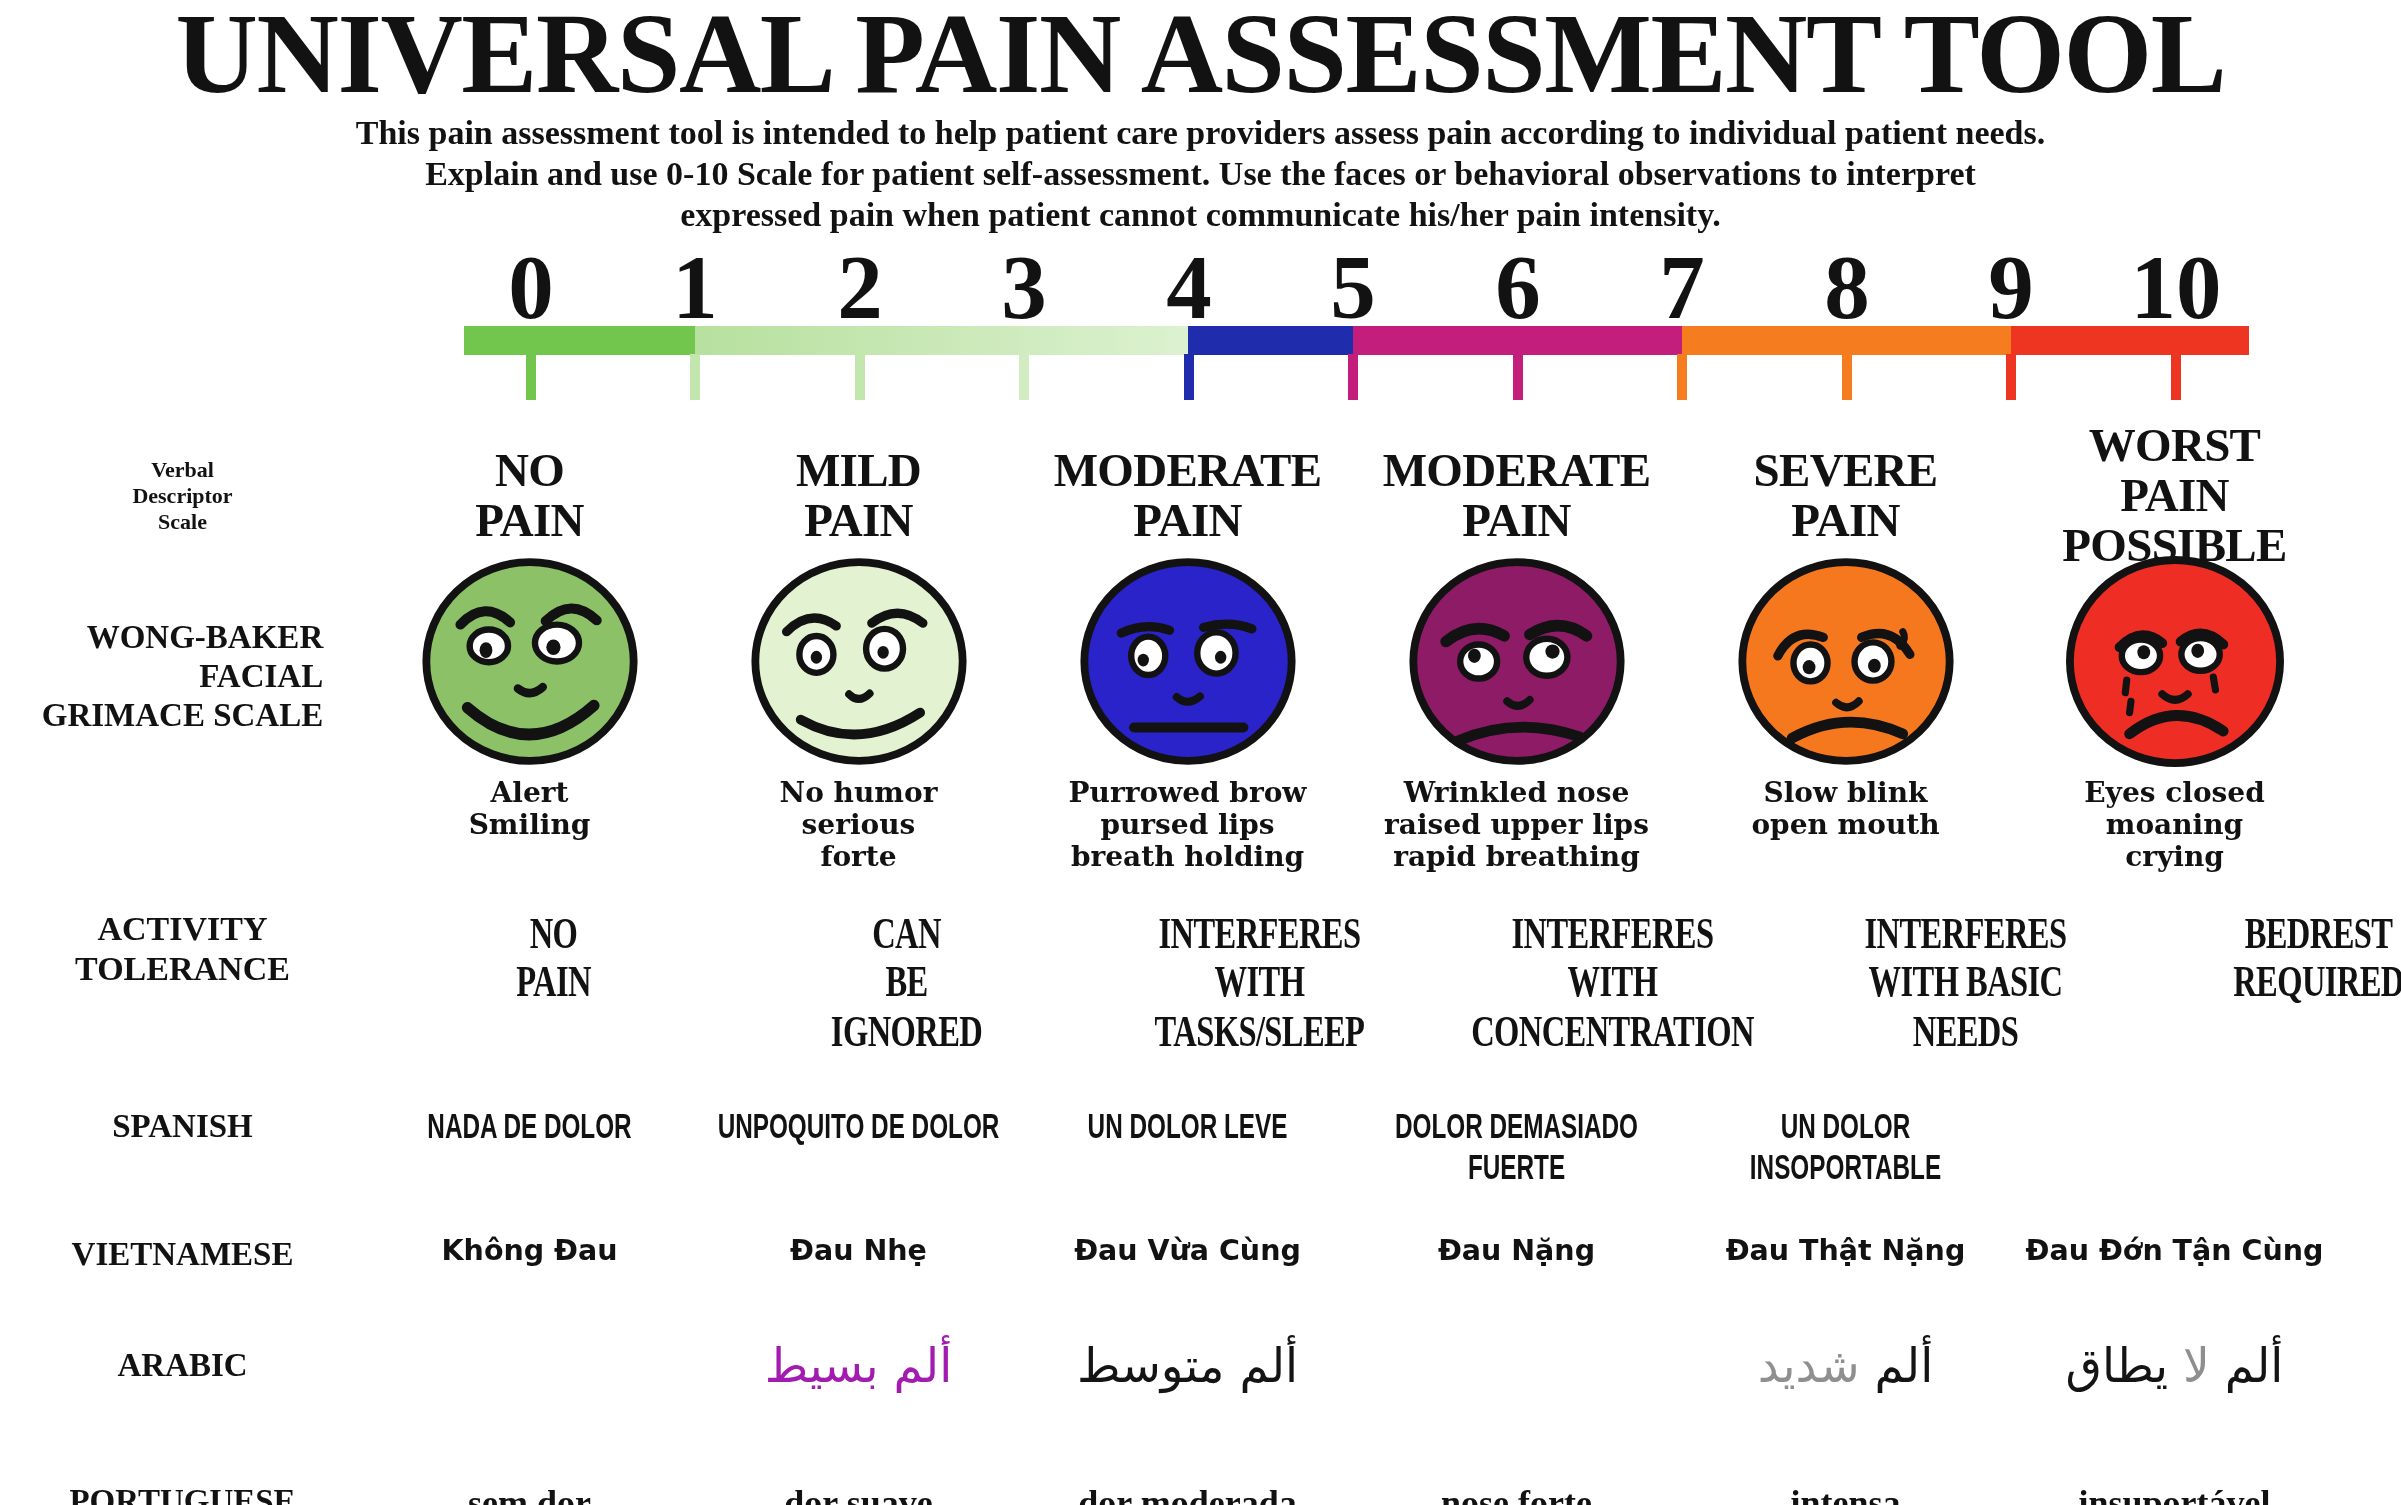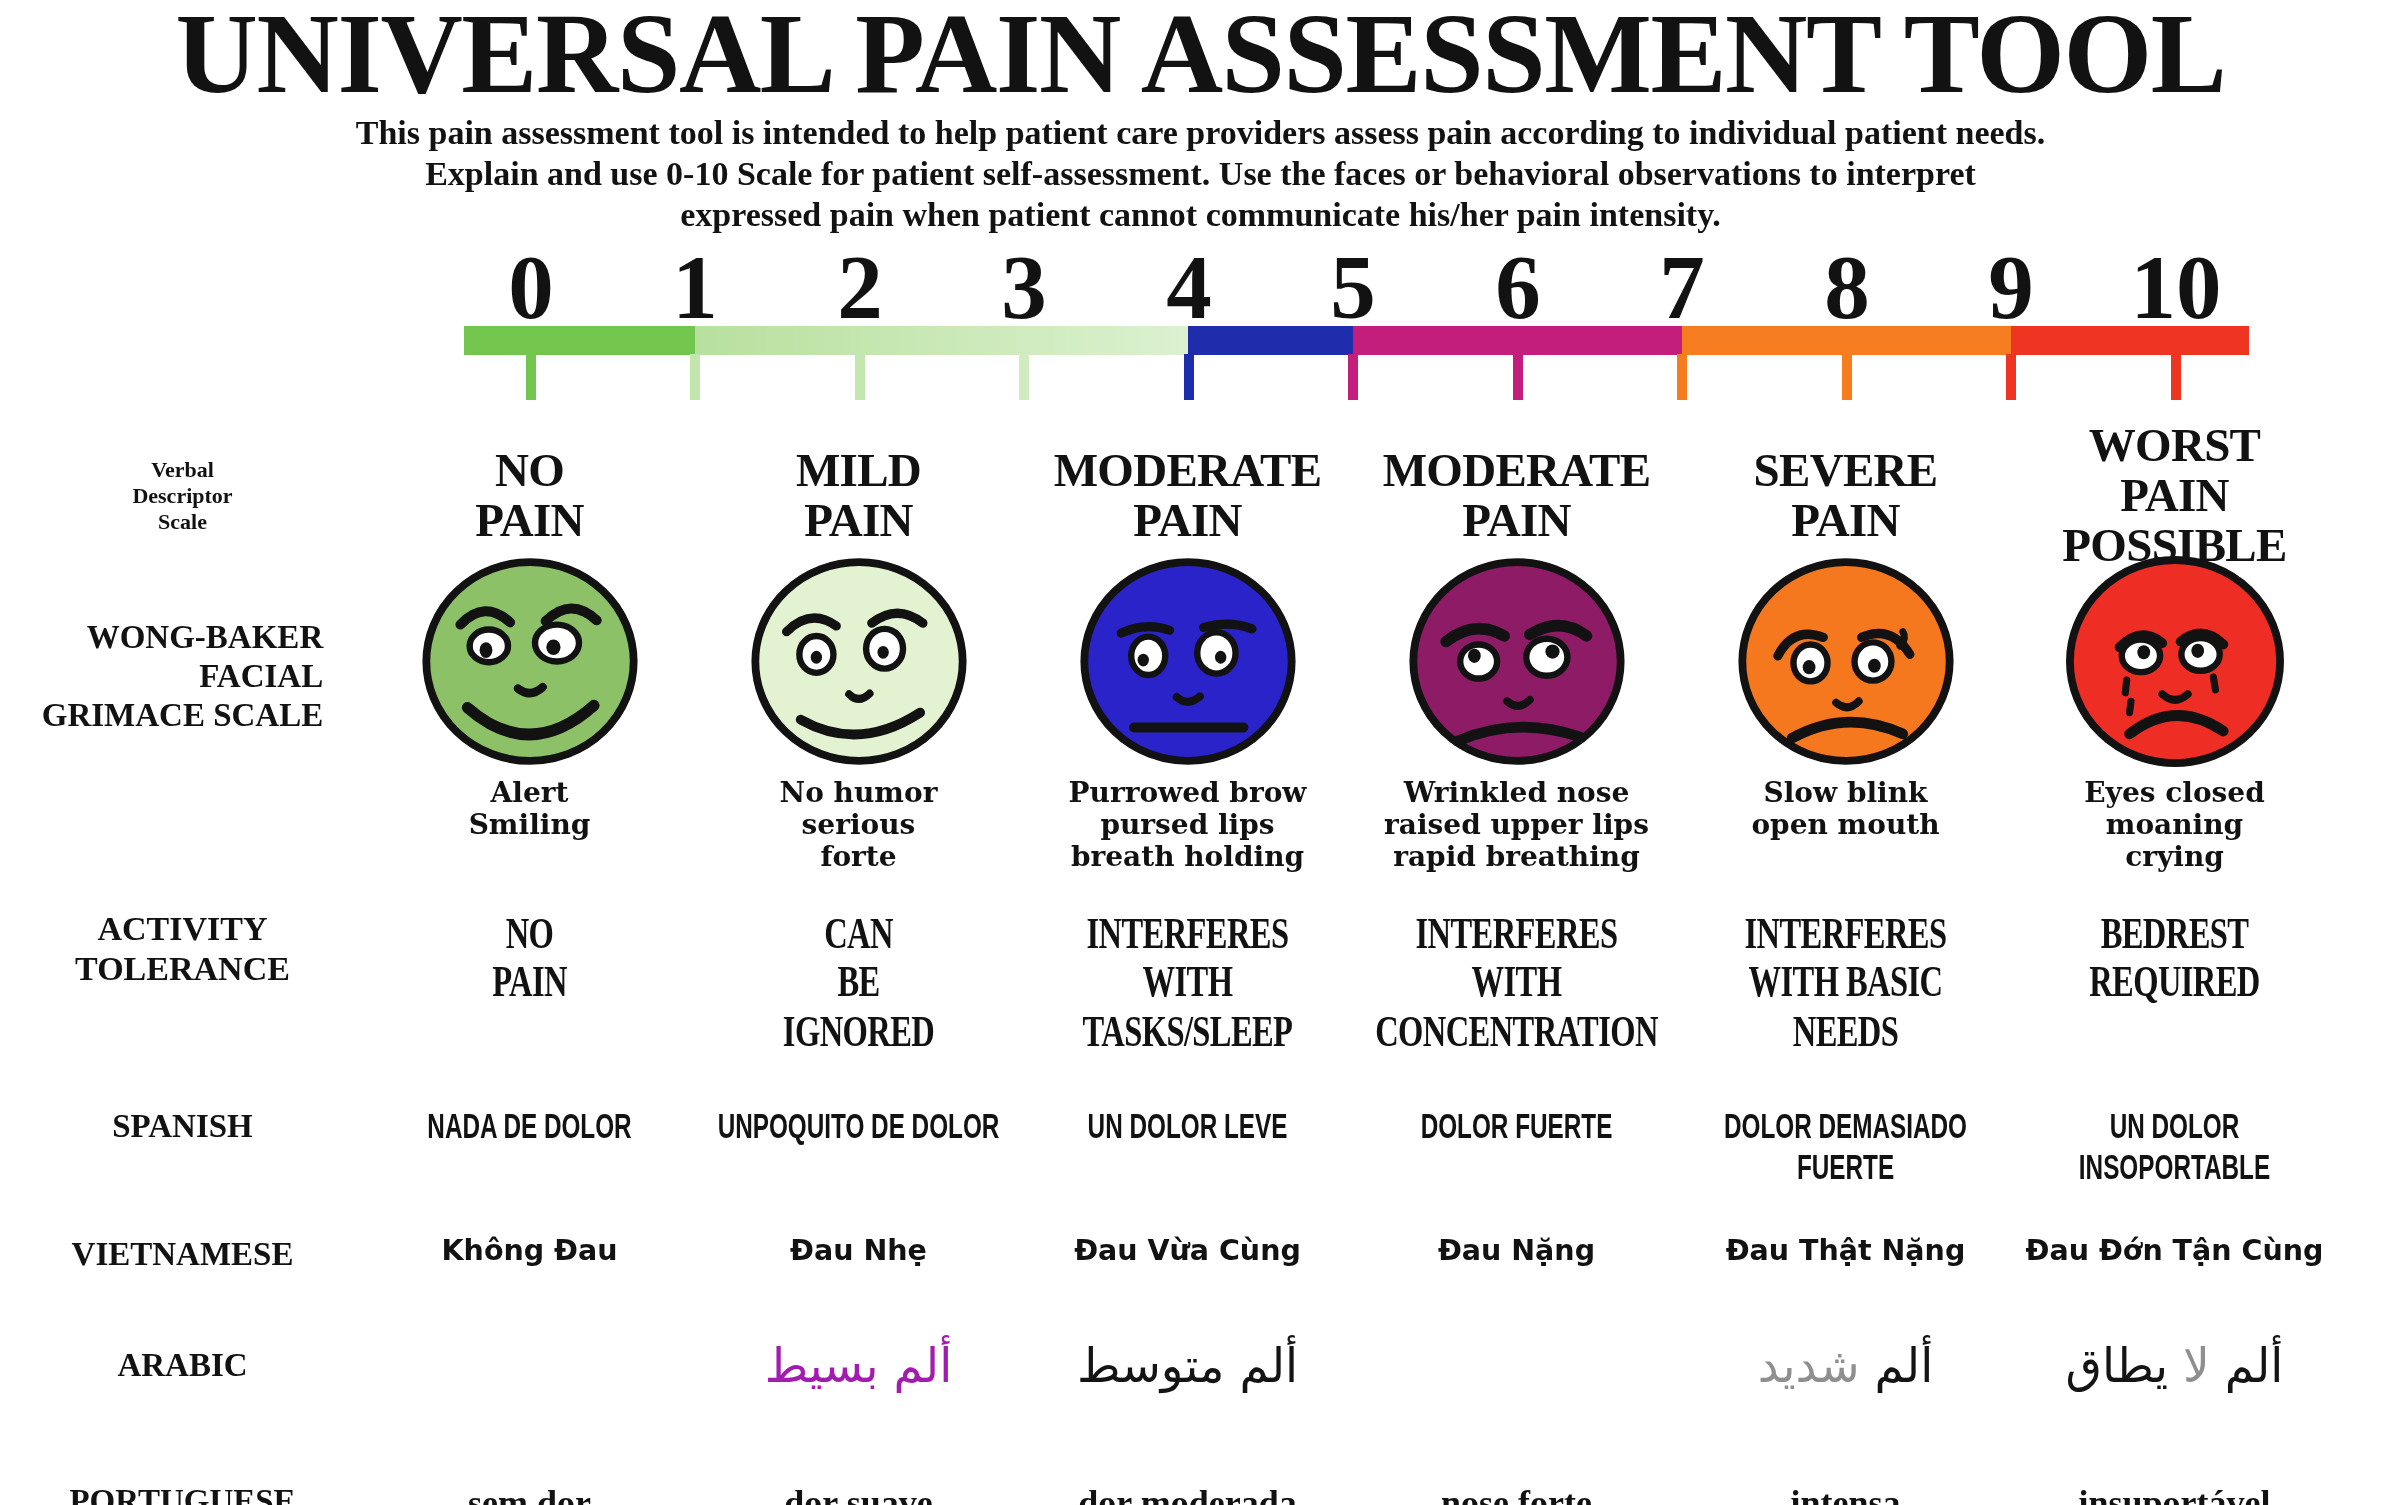--- a/index.html
+++ b/index.html
@@ -30,21 +30,21 @@
   
   #row-faces{top:555px;}
   #row-faces .cell{height:217px;display:flex;align-items:flex-start;justify-content:center;}
   #row-faces .label{padding-top:63px;text-align:right;}
   .face{width:228px;height:213px;display:block;}
   .face path, .face line{fill:none;stroke:#121212;stroke-linecap:round;}
   
   #row-captions{top:777px;}
   .caption{font-family:"DejaVu Serif",serif;font-weight:bold;font-size:28px;line-height:1.15;}
   
-  #row-activity{top:909px;}
+  #row-activity{top:909px;gap:24px;}
   #row-activity .val{font-weight:bold;font-size:37px;line-height:1.12;letter-spacing:-0.7px;
                      transform:scale(.88,1.18);transform-origin:50% 0;}
   #row-activity .label{font-size:34px;}
   
   #row-spanish{top:1107px;}
   #row-spanish .val{font-family:"Liberation Sans",sans-serif;font-weight:bold;font-size:27px;
                     line-height:1.15;transform:scale(.9,1.3);transform-origin:50% 0;}
   
   #row-viet{top:1235px;}
   #row-viet .val{font-family:"DejaVu Sans",sans-serif;font-weight:bold;font-size:28.5px;line-height:1.1;}
@@ -276,23 +276,20 @@
     <div class="cell">
         <div class="val pre">NADA DE DOLOR</div>
       </div>
     <div class="cell">
         <div class="val pre">UNPOQUITO DE DOLOR</div>
       </div>
     <div class="cell">
         <div class="val pre">UN DOLOR LEVE</div>
       </div>
     <div class="cell">
-        <div class="val pre">DOLOR FUERTE</div>
-      </div>
-    <div class="cell">
         <div class="val pre">DOLOR DEMASIADO
 FUERTE</div>
       </div>
     <div class="cell">
         <div class="val pre">UN DOLOR INSOPORTABLE</div>
       </div>
   </div>
 
   <div class="row" id="row-viet">
     <div class="cell label">VIETNAMESE</div>

